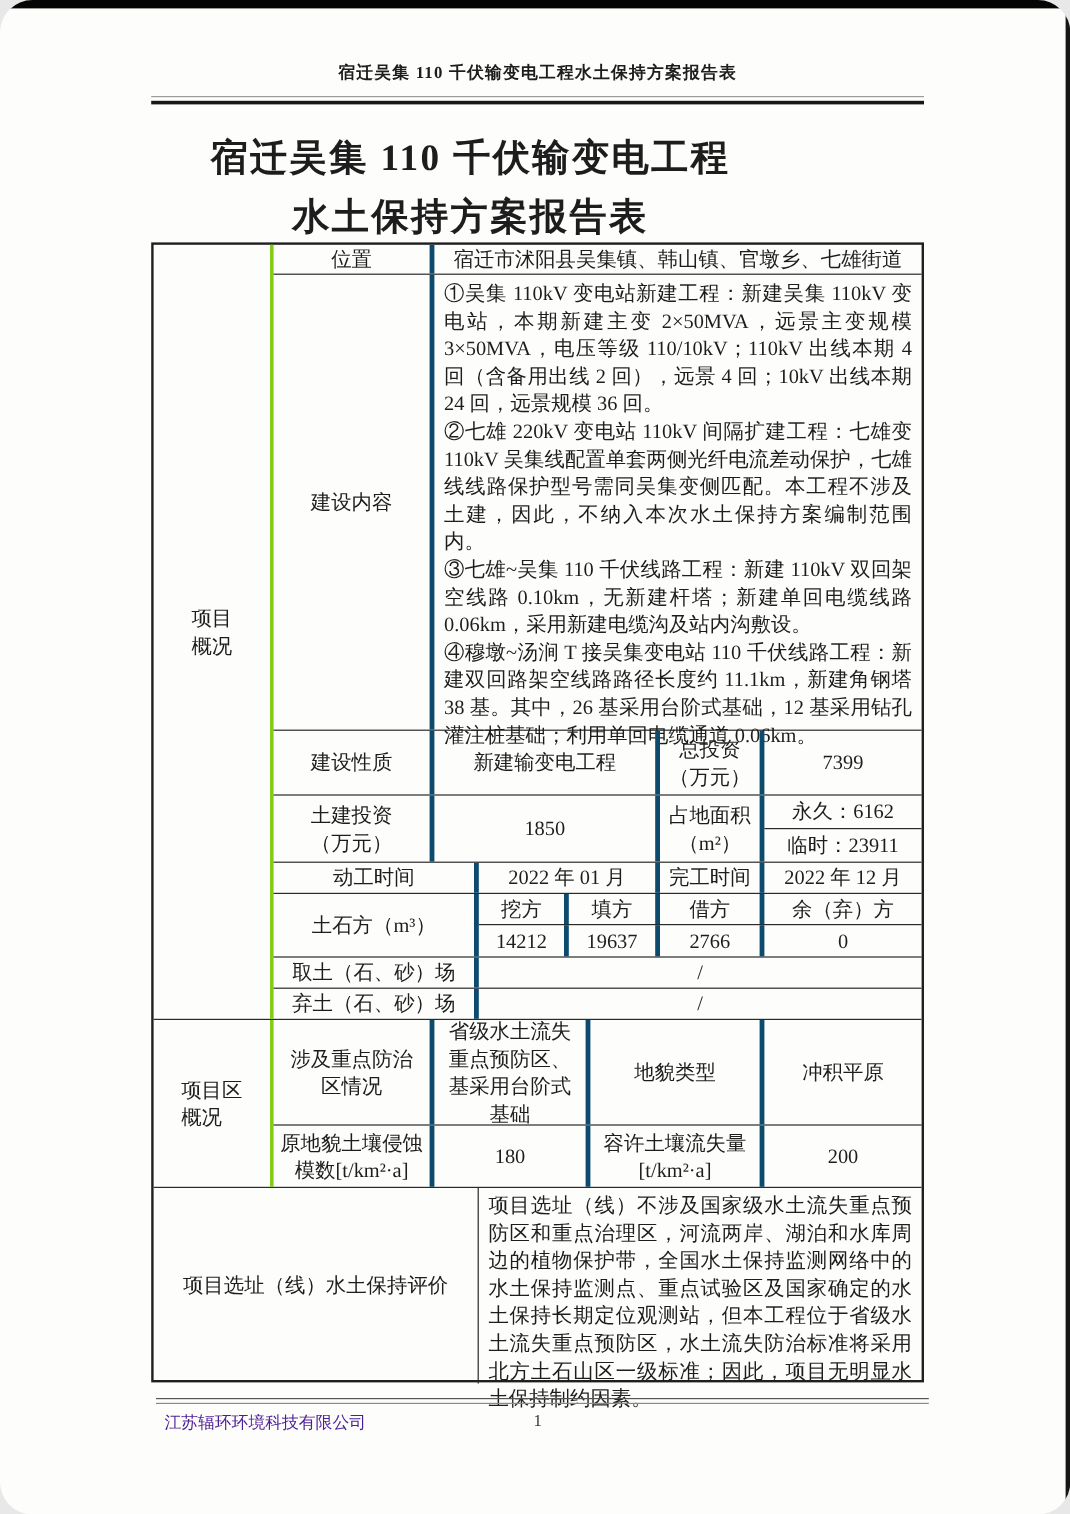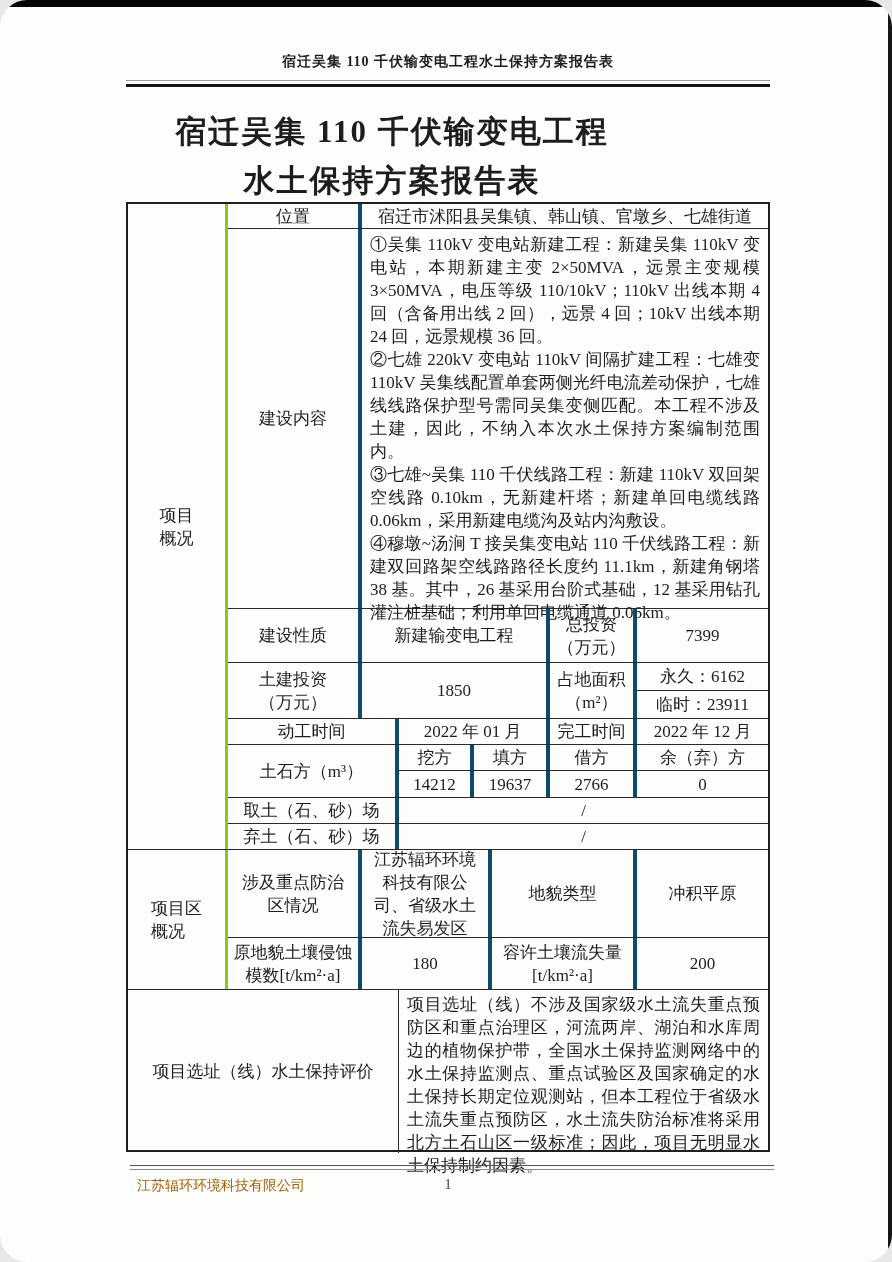--- a/index.html
+++ b/index.html
@@ -68,21 +68,21 @@
     text-align:justify; line-height:23px;
   }
   .content-cell .para { text-align:justify; }
   .eval-text { align-items:flex-start; text-align:justify; display:block; padding:3px 8px 0 8px; }
 
   .footer-rule {
     position:absolute; top:1165px; left:130px; width:644px; height:3px;
     border-top:1px solid #565656; border-bottom:1px solid #8a8a8a;
   }
   .footer-company {
-    position:absolute; top:1177px; left:137px; font-size:14px; color:#a16207;
+    position:absolute; top:1177px; left:137px; font-size:14px; color:#4c1d95;
   }
   .footer-page {
     position:absolute; top:1177px; left:126px; width:644px; text-align:center;
     font-size:14px; color:#3a3a3a;
   }
 </style>
 </head>
 <body>
 
 <div class="page">
@@ -174,21 +174,21 @@
       </div>
     </div>
 
     <div class="sect" style="height:140px">
       <div class="colhead pre">项目区
 概况</div>
       <div class="rows">
         <div class="trow" style="height:88px">
           <div class="cell w134 pre">涉及重点防治
 区情况</div>
-          <div class="cell w130">江苏辐环环境科技有限公司、省级水土流失易发区</div>
+          <div class="cell w130">省级水土流失重点预防区、基采用台阶式基础</div>
           <div class="cell w145">地貌类型</div>
           <div class="cell grow lastc">冲积平原</div>
         </div>
         <div class="trow lastrow grow">
           <div class="cell w134">原地貌土壤侵蚀模数[t/km²·a]</div>
           <div class="cell w130">180</div>
           <div class="cell w145">容许土壤流失量[t/km²·a]</div>
           <div class="cell grow lastc">200</div>
         </div>
       </div>

